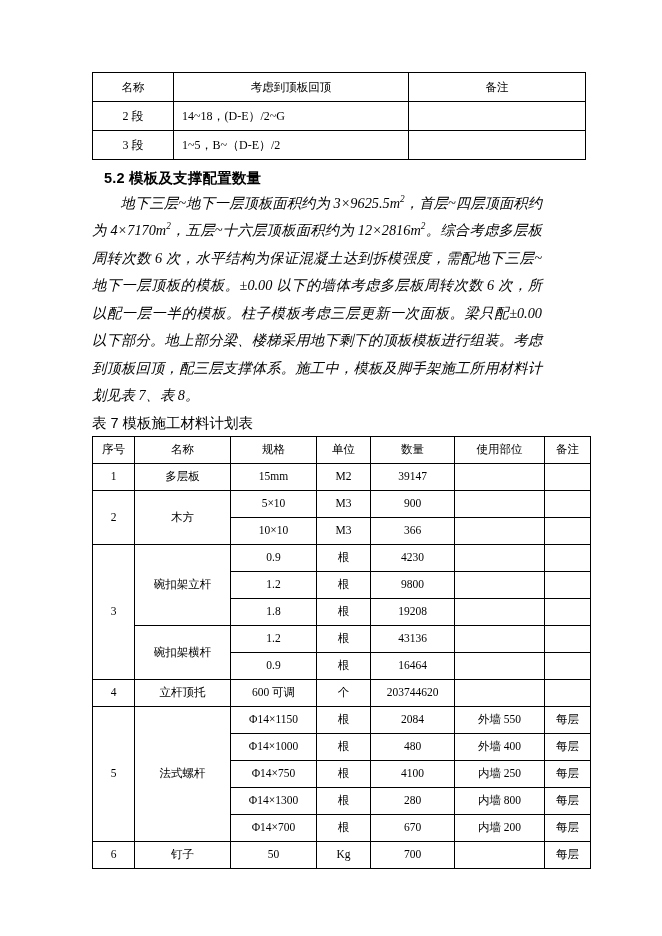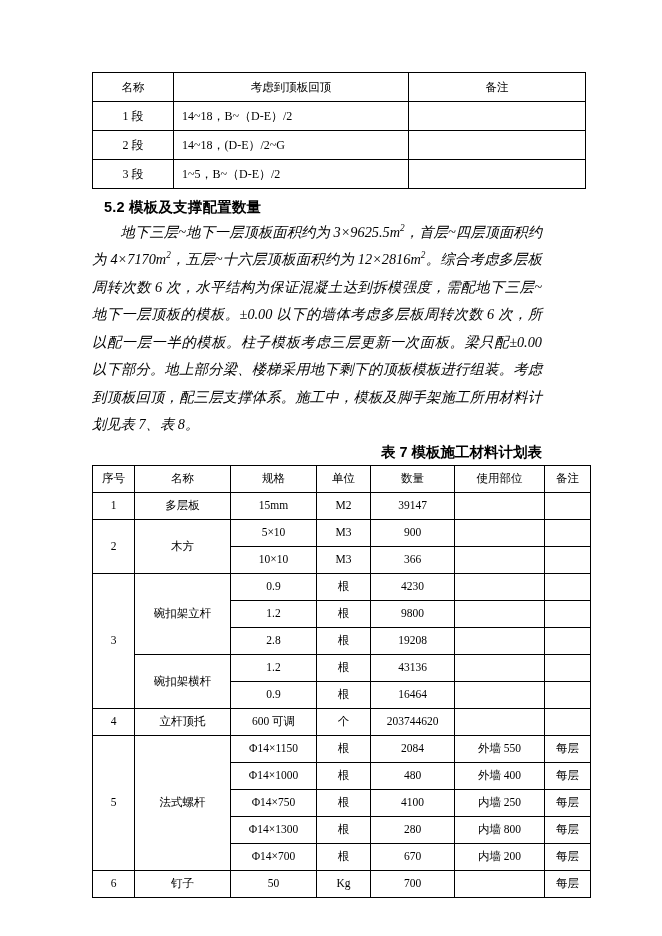--- a/index.html
+++ b/index.html
@@ -58,23 +58,23 @@
     font-size: 14.3px;
     line-height: 1.92;
     margin: 0;
     text-align: justify;
     text-indent: 2em;
     font-family: "Liberation Serif", serif;
     font-style: italic;
   }
   sup { font-size: 0.65em; vertical-align: super; }
   .table-title {
-    text-align: right;
+    text-align: left;
     font-size: 14.5px;
-    font-weight: bold;
+    font-weight: normal;
     margin: 4px 0 3px 0;
     font-family: "Liberation Sans", sans-serif;
   }
   
   .table-main td {
     height: 20px;
   }
   .c-no    { width: 42px; }
   .c-name  { width: 96px; }
   .c-spec  { width: 86px; }
@@ -88,25 +88,20 @@
 <body>
 
 <div class="page">
 
   <table class="table-top">
     <tbody>
       <tr class="hdr">
         <td class="col-a">名称</td>
         <td class="col-b">考虑到顶板回顶</td>
         <td class="col-c">备注</td>
-      </tr>
-      <tr>
-        <td>1 段</td>
-        <td class="left-cell">14~18，B~（D-E）/2</td>
-        <td></td>
       </tr>
       <tr>
         <td>2 段</td>
         <td class="left-cell">14~18，(D-E）/2~G</td>
         <td></td>
       </tr>
       <tr>
         <td>3 段</td>
         <td class="left-cell">1~5，B~（D-E）/2</td>
         <td></td>
@@ -175,21 +170,21 @@
           <td></td>
         </tr>
         <tr>
           <td>1.2</td>
           <td>根</td>
           <td>9800</td>
           <td></td>
           <td></td>
         </tr>
         <tr>
-          <td>2.8</td>
+          <td>1.8</td>
           <td>根</td>
           <td>19208</td>
           <td></td>
           <td></td>
         </tr>
         <tr>
           <td rowspan="2">碗扣架横杆</td>
           <td>1.2</td>
           <td>根</td>
           <td>43136</td>

